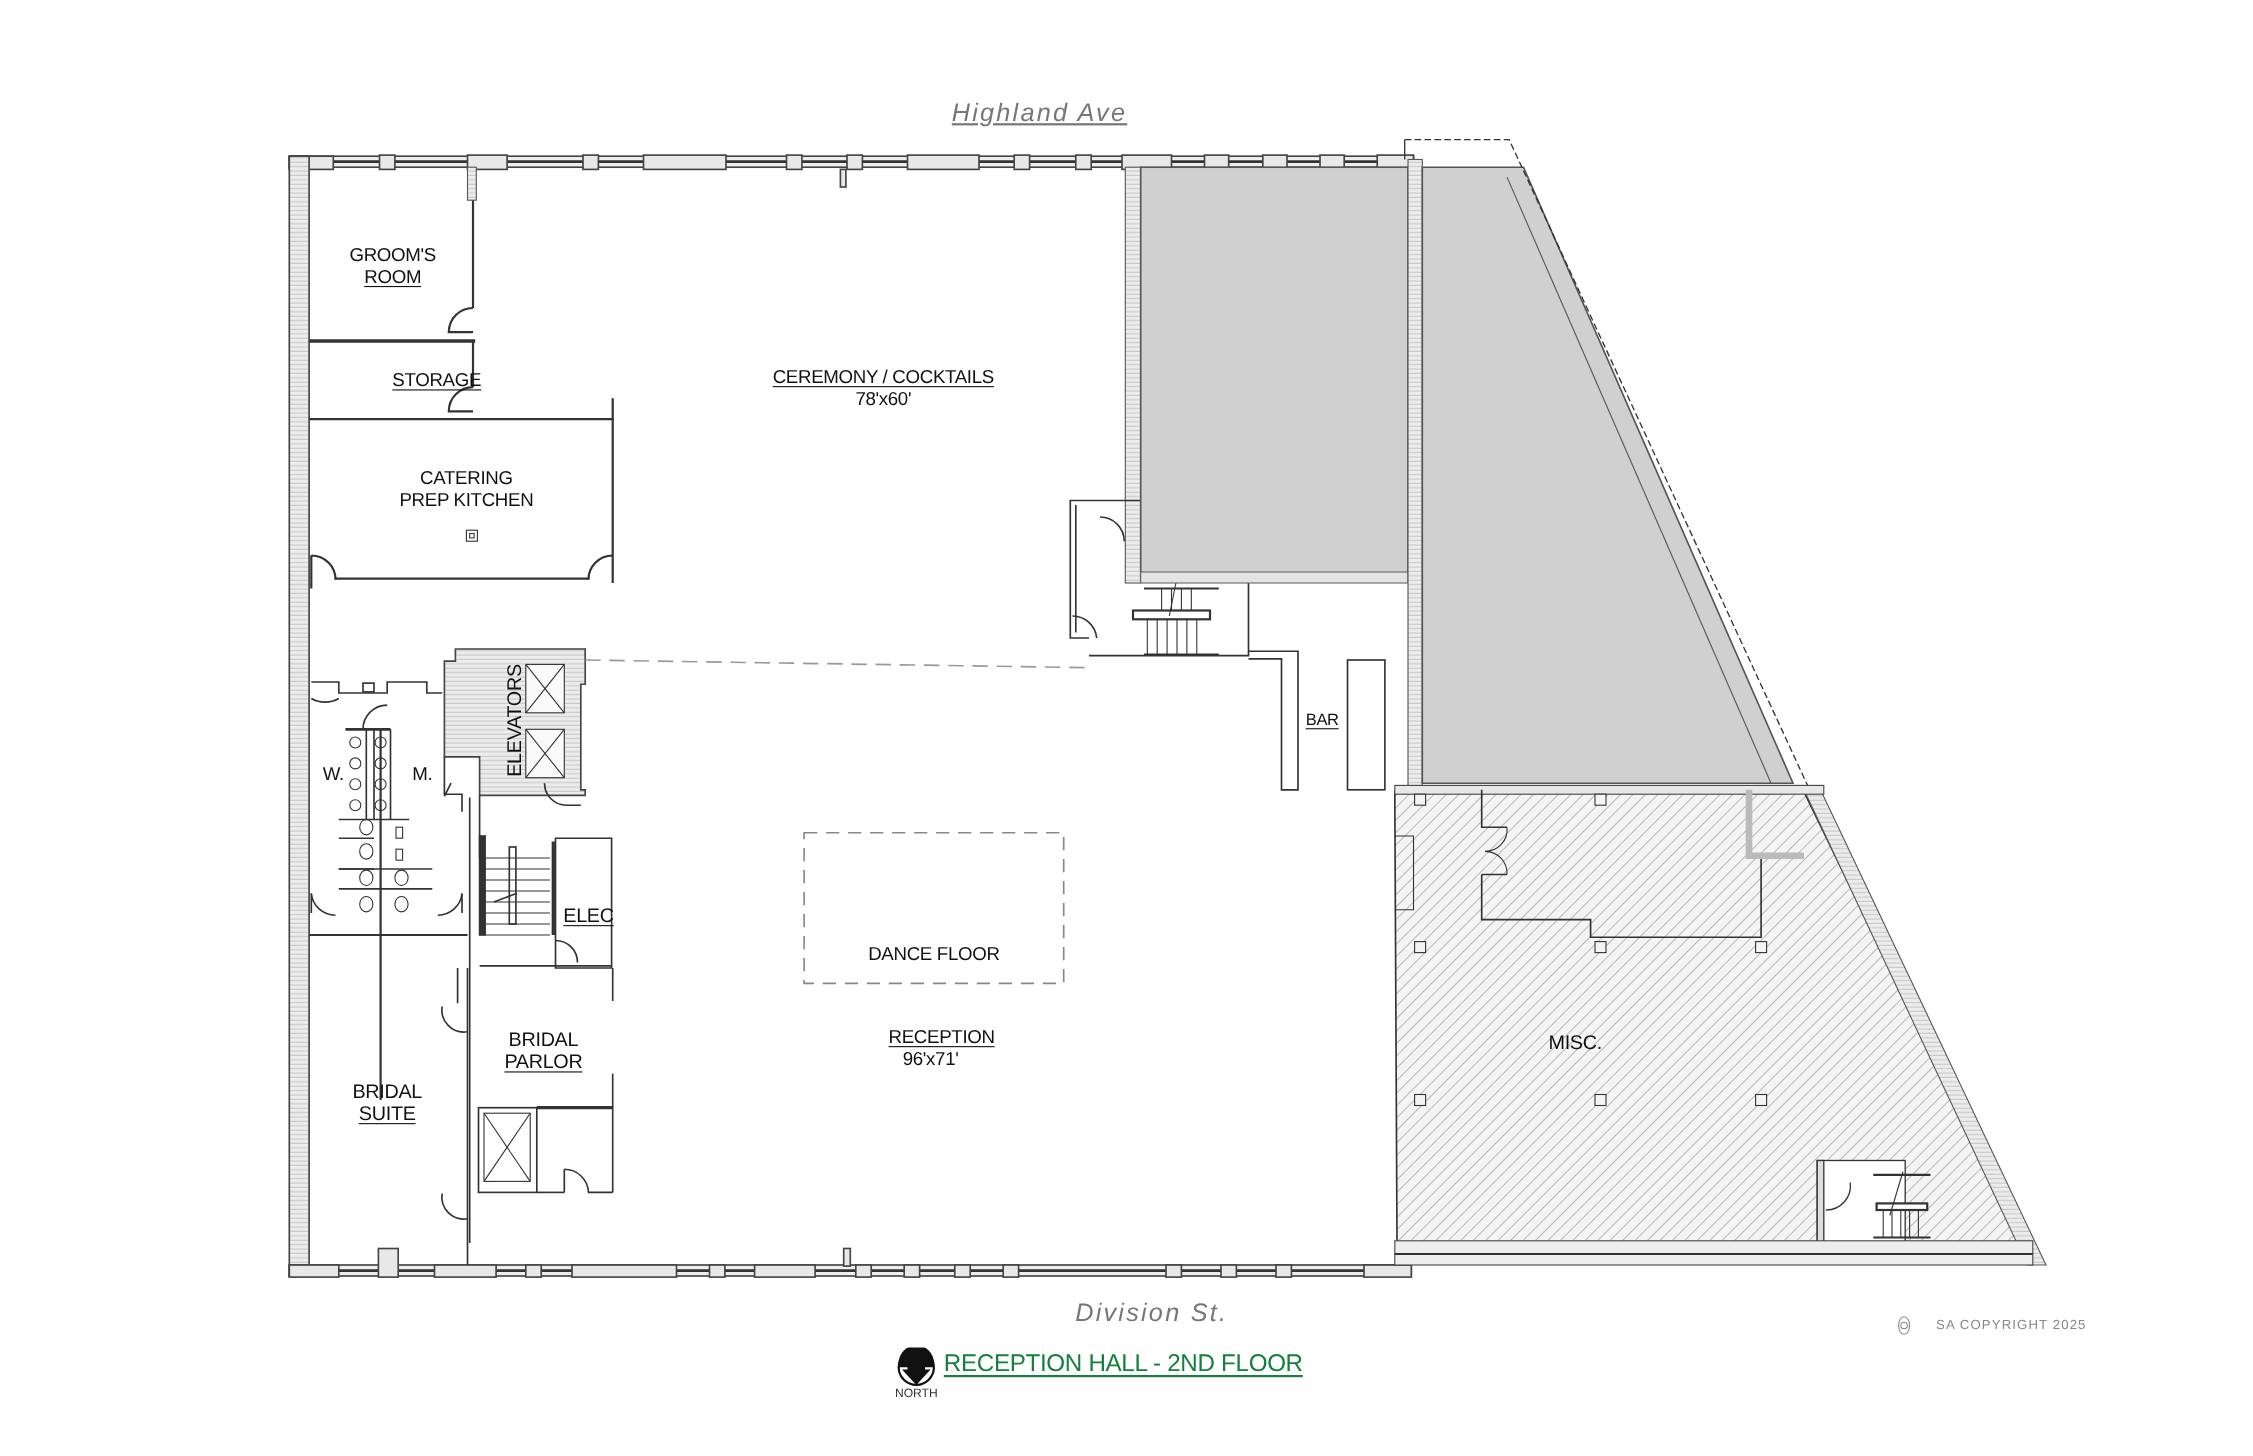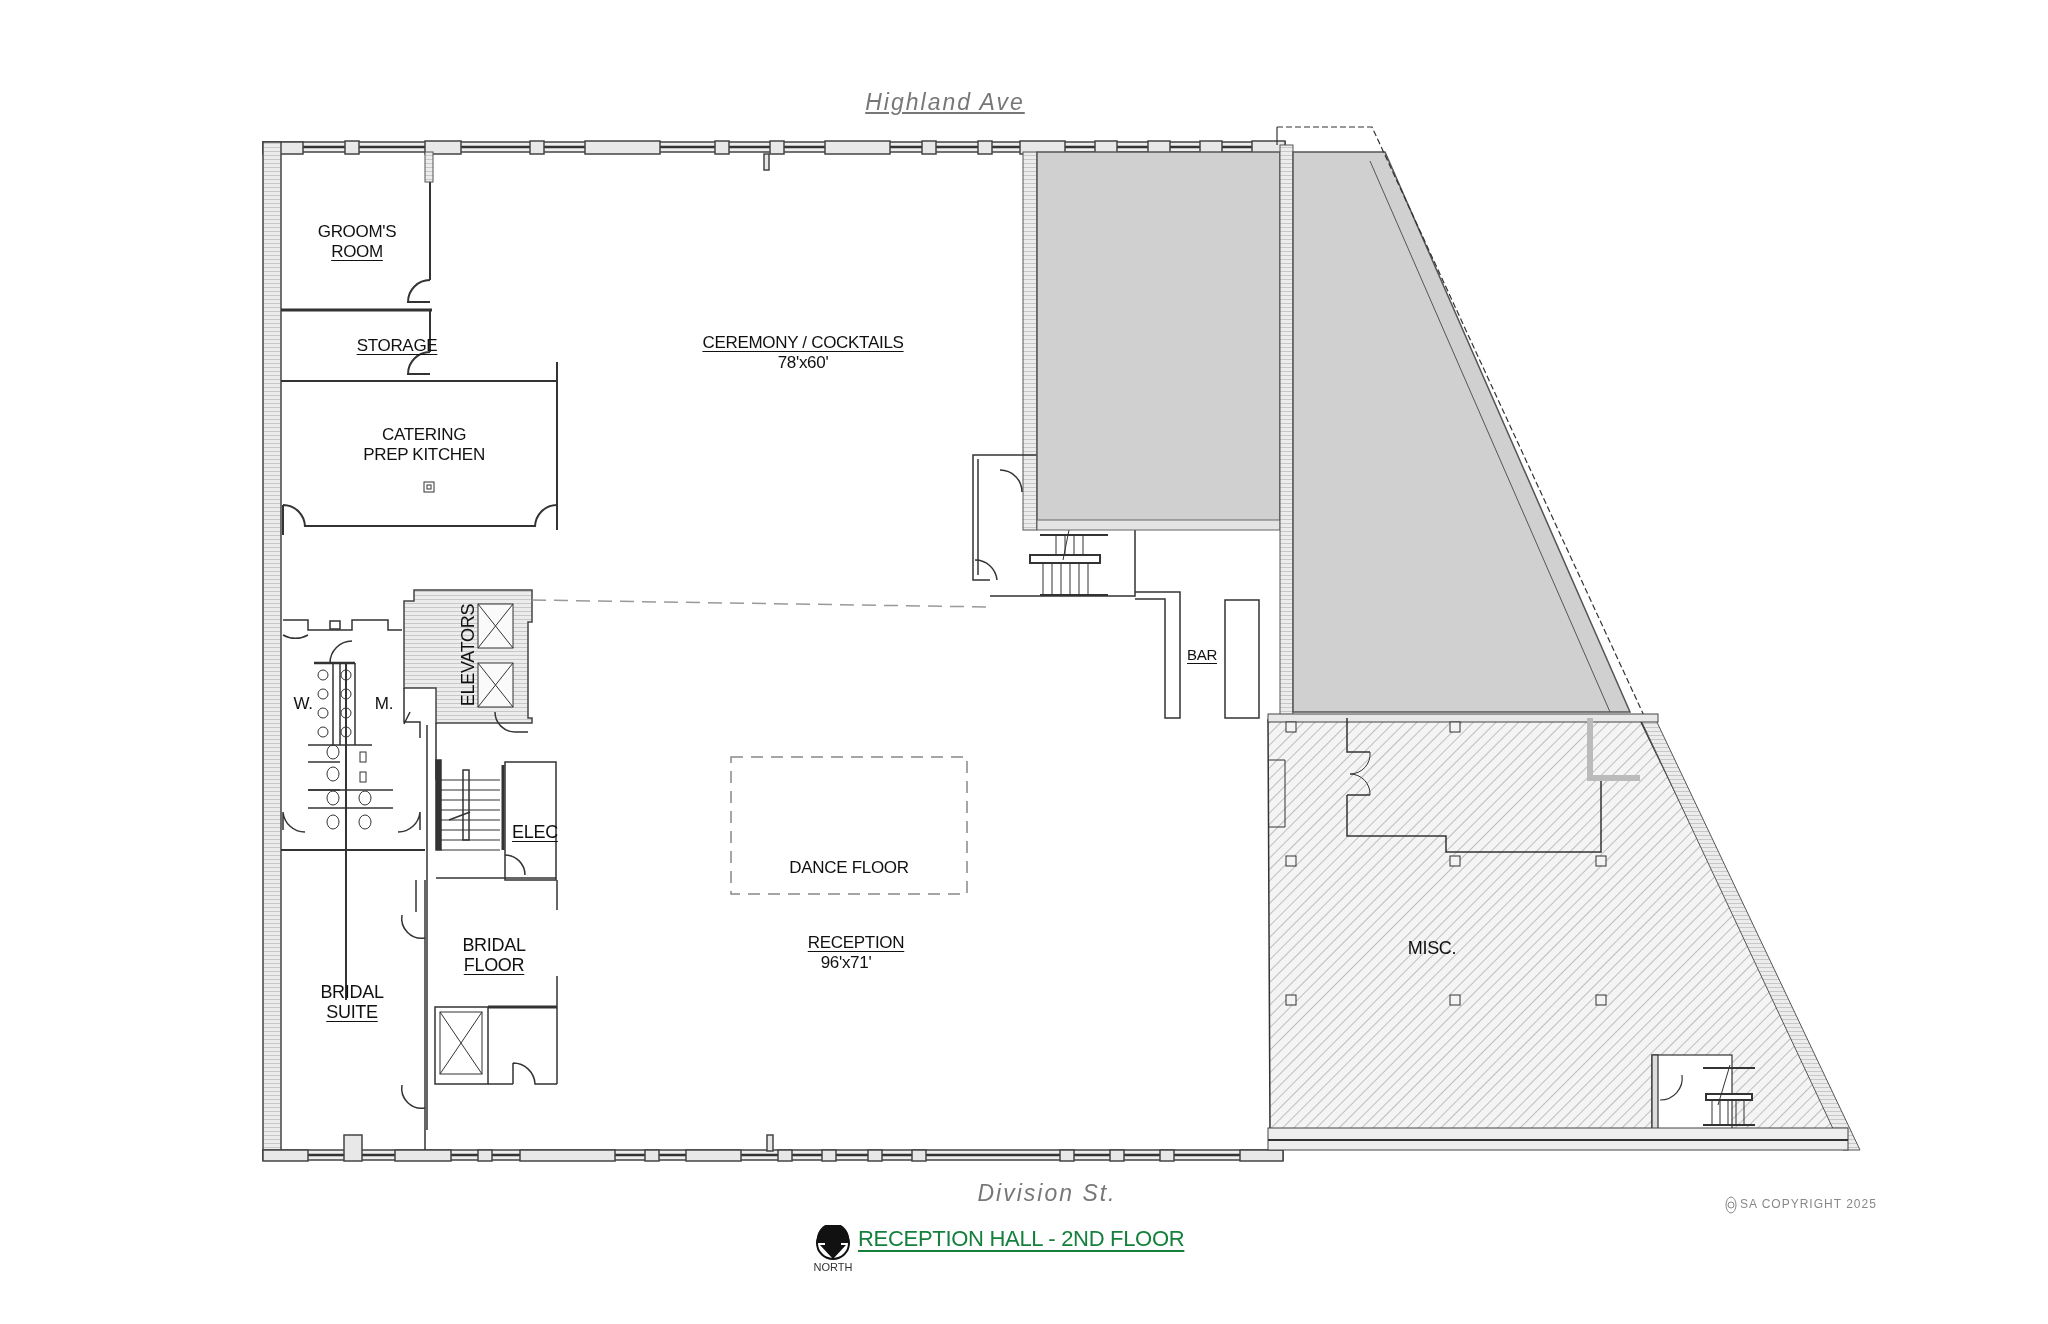--- a/index.html
+++ b/index.html
@@ -6,21 +6,21 @@
   body { width:2048px; height:1324px; position:relative; overflow:hidden;
          font-family:"Liberation Sans", sans-serif; }
   #plan { position:absolute; left:0; top:0; width:2048px; height:1324px; }
   .lbl { position:absolute; color:#111; font-family:"Liberation Sans", sans-serif;
          font-size:17px; line-height:20px; text-align:center; transform:translate(-50%,0);
          letter-spacing:-0.3px; white-space:nowrap; }
   .street { position:absolute; color:#777; font-style:italic; font-size:23px; letter-spacing:2px;
             transform:translate(-50%,0); white-space:nowrap; }
   .title { position:absolute; font-size:22px; color:#15803d; text-decoration:underline;
            text-underline-offset:4px; white-space:nowrap; letter-spacing:-0.3px;text-align:right; }
-  .copy { position:absolute; font-size:12px; color:#888; letter-spacing:1px; white-space:nowrap; }
+  .copy { position:absolute; font-size:12px; color:#888; letter-spacing:1px; white-space:nowrap;margin-left:20px; }
   .north-txt { position:absolute; font-size:11px; color:#333; white-space:nowrap; transform:translate(-50%,0); }
 </style>
 </head>
 <body>
 
 <svg id="plan" viewBox="0 0 2048 1324" xmlns="http://www.w3.org/2000/svg">
   <defs>
     <pattern id="hatch" patternUnits="userSpaceOnUse" width="8" height="8" patternTransform="rotate(45)">
       <rect width="8" height="8" fill="#f4f4f4"></rect>
       <line x1="0" y1="0" x2="0" y2="8" stroke="#9a9a9a" stroke-width="1.2"></line>
@@ -293,21 +293,21 @@
 <div class="lbl" style="left:803px; top:333px;">
   <div style="text-decoration:underline; text-underline-offset:3px;">CEREMONY / COCKTAILS</div>
   <div>78'x60'</div>
 </div>
 <div class="lbl" style="left:303px; top:694px;">W.</div>
 <div class="lbl" style="left:384px; top:694px;">M.</div>
 <div class="lbl" style="left:468px; top:655px; transform:translate(-50%,-50%) rotate(-90deg); font-size:18px;">ELEVATORS</div>
 <div class="lbl" style="left:535px; top:822px; text-decoration:underline; text-underline-offset:3px; font-size:18px;">ELEC</div>
 <div class="lbl" style="left:494px; top:935px; font-size:18px;">
   <div>BRIDAL</div>
-  <div style="text-decoration:underline; text-underline-offset:3px;">FLOOR</div>
+  <div style="text-decoration:underline; text-underline-offset:3px;">PARLOR</div>
 </div>
 <div class="lbl" style="left:352px; top:982px; font-size:18px;">
   <div>BRIDAL</div>
   <div style="text-decoration:underline; text-underline-offset:3px;">SUITE</div>
 </div>
 <div class="lbl" style="left:849px; top:818px;margin-top:40px;">DANCE FLOOR</div>
 <div class="lbl" style="left:846px; top:933px;">
   <div style="text-decoration:underline; text-underline-offset:3px;margin-left:20px;">RECEPTION</div>
   <div>96'x71'</div>
 </div>

